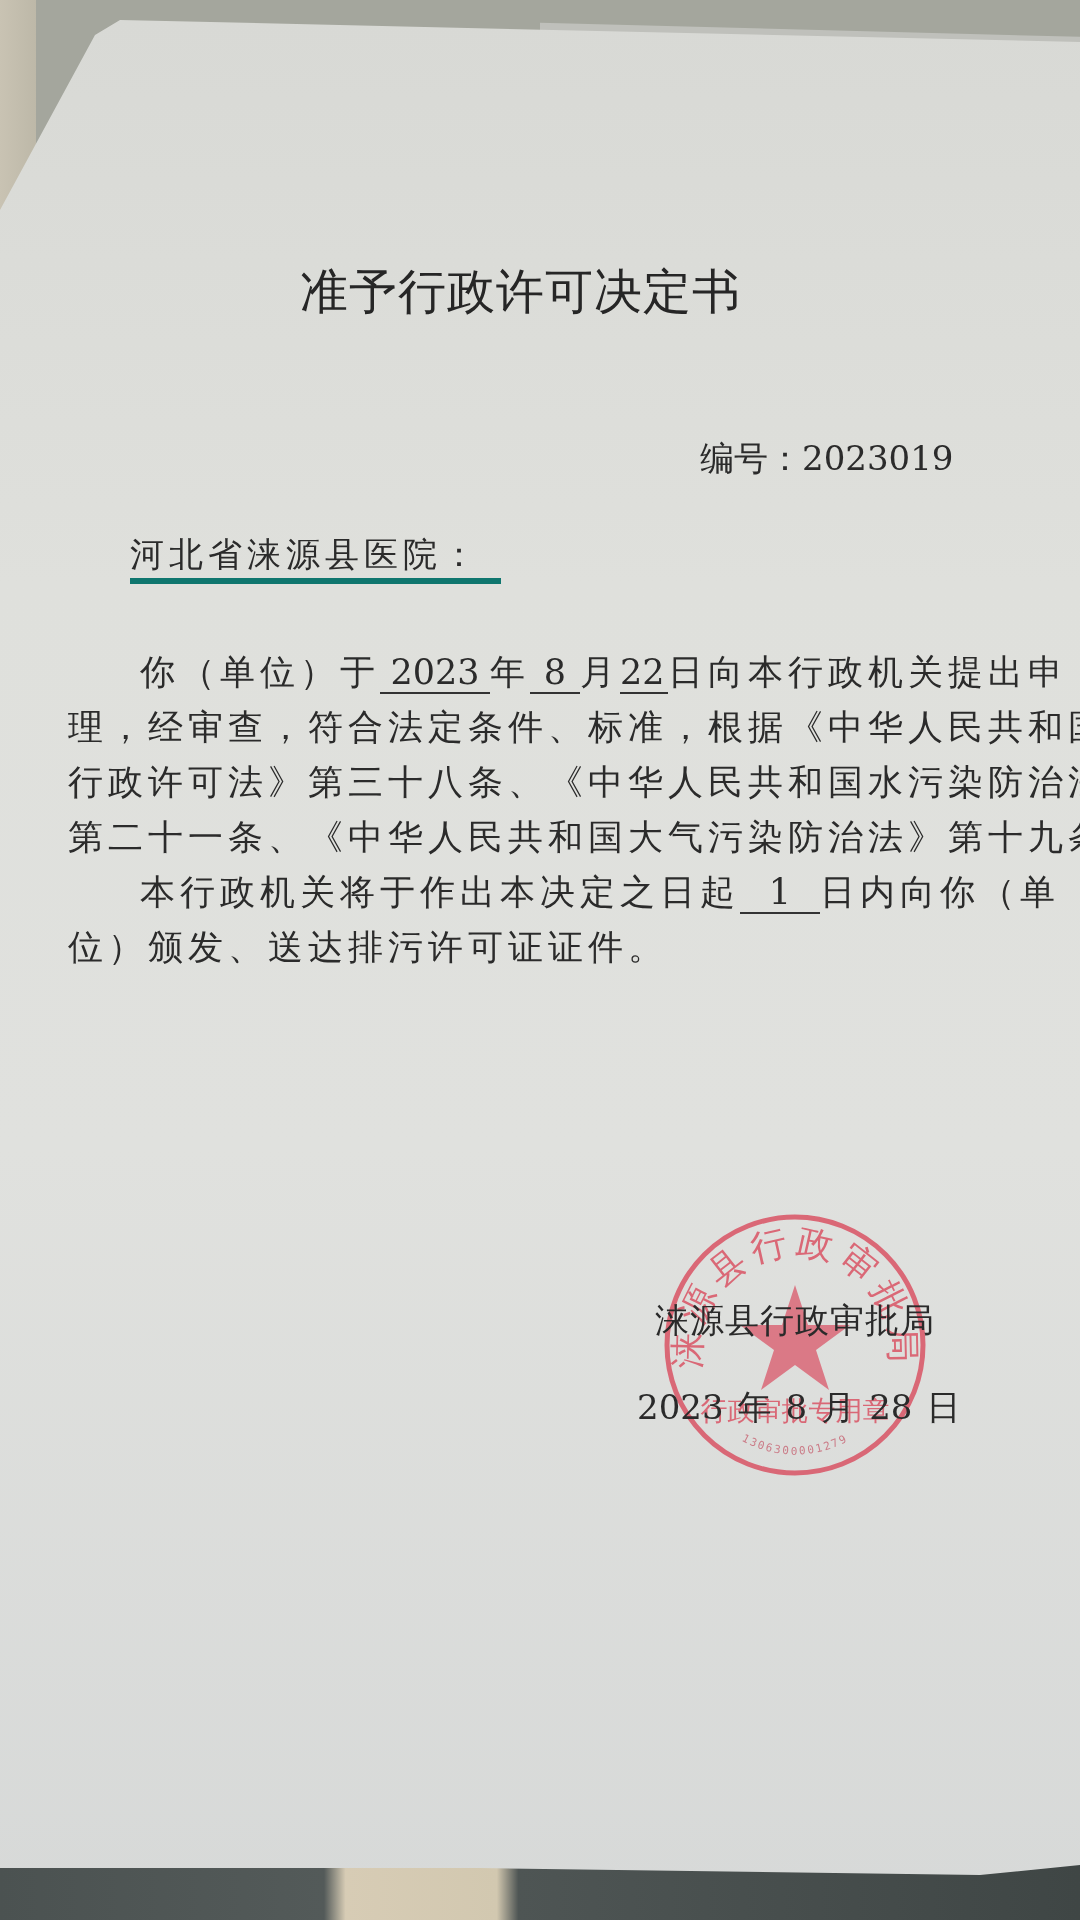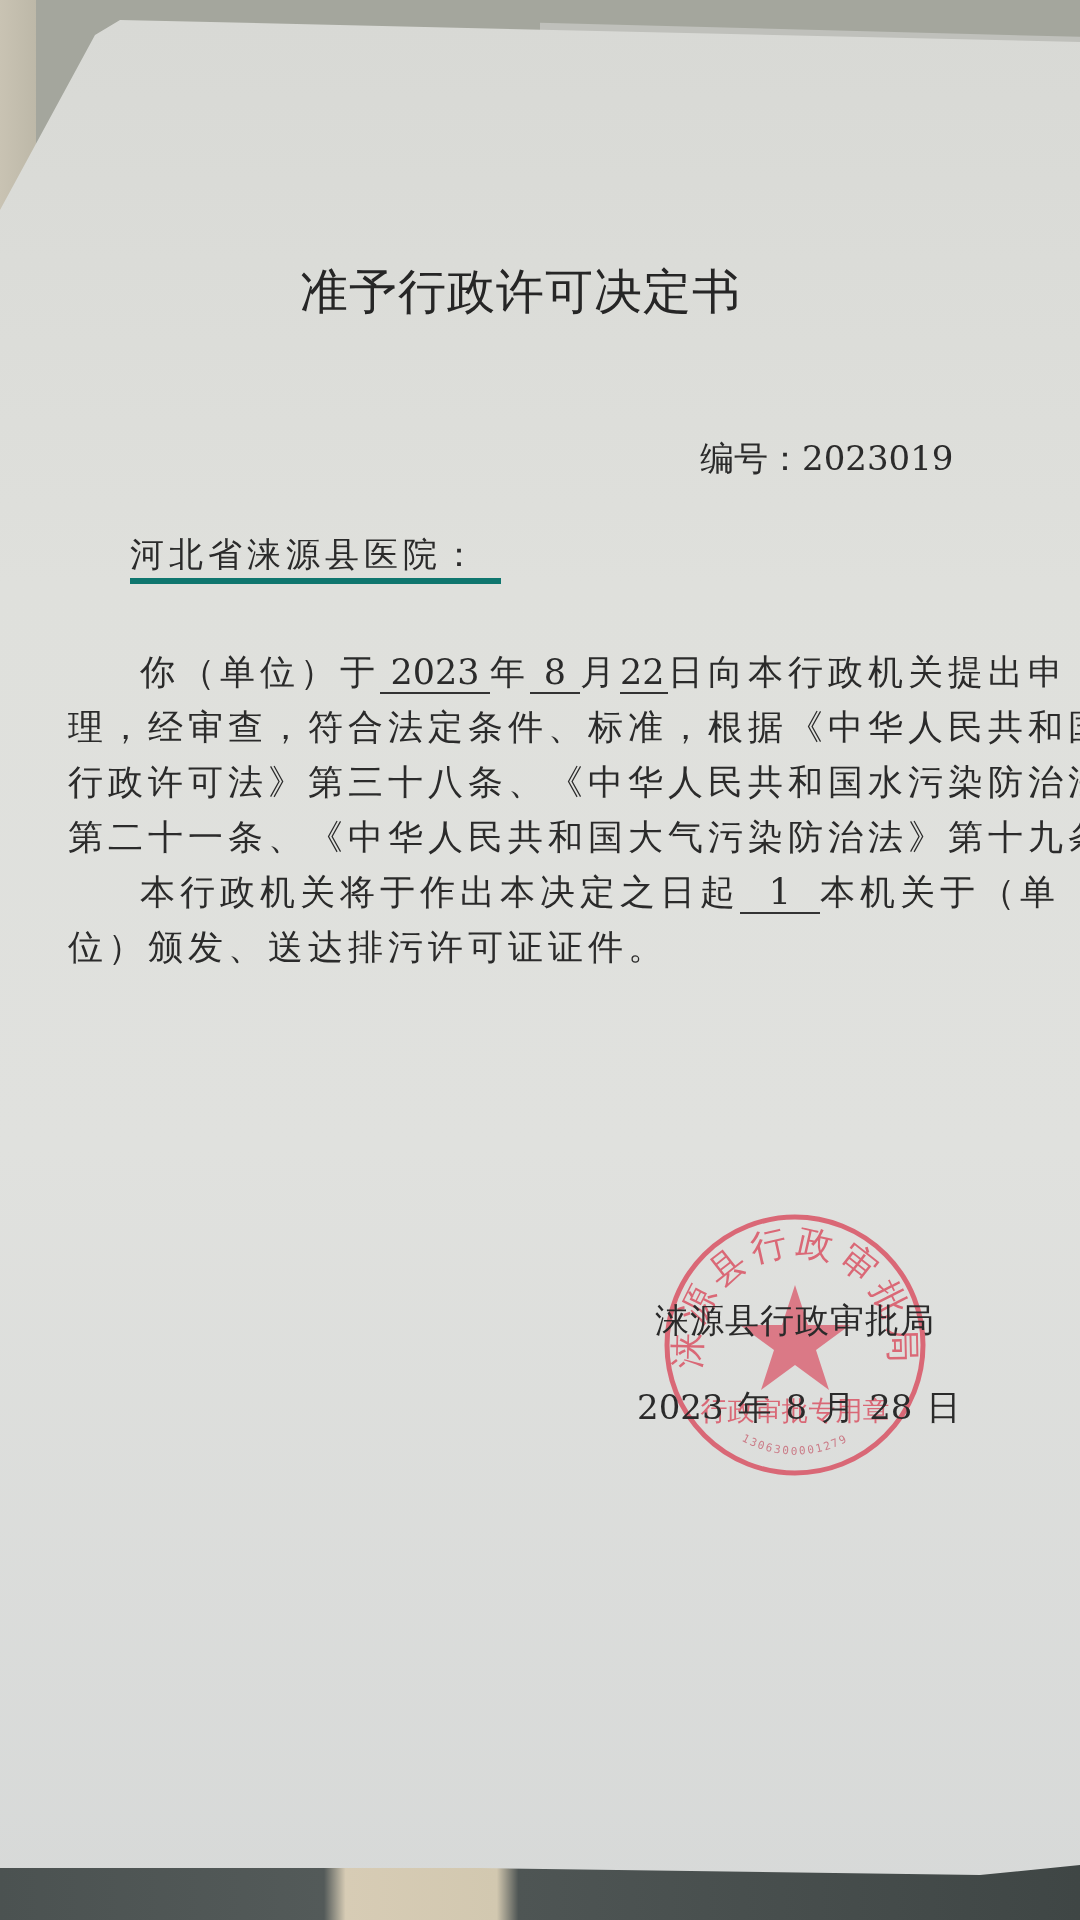--- a/index.html
+++ b/index.html
@@ -73,21 +73,21 @@
   <div class="addressee">河北省涞源县医院：</div>
 
   <div class="body-text">
     <div class="line indent">
       <span>你（单位）于</span><span class="blank b-year">2023</span><span>年</span><span class="blank b-mon">8</span><span>月</span><span class="blank b-day">22</span><span>日向本行政机关提出申</span>
     </div>
     <div class="line">理，经审查，符合法定条件、标准，根据《中华人民共和国</div>
     <div class="line">行政许可法》第三十八条、《中华人民共和国水污染防治法》</div>
     <div class="line">第二十一条、《中华人民共和国大气污染防治法》第十九条</div>
     <div class="line indent">
-      <span>本行政机关将于作出本决定之日起</span><span class="blank b-days">1</span><span>本机关于（单</span>
+      <span>本行政机关将于作出本决定之日起</span><span class="blank b-days">1</span><span>日内向你（单</span>
     </div>
     <div class="line">位）颁发、送达排污许可证证件。</div>
   </div>
 
   <svg class="stamp" viewBox="0 0 270 270">
     <defs>
       <path id="arcTop" d="M 45 170 A 95 95 0 1 1 225 170" fill="none"></path>
       <path id="arcBot" d="M 60 215 A 110 110 0 0 0 210 215" fill="none"></path>
     </defs>
     <circle cx="135" cy="135" r="128" fill="none" stroke="#d9475a" stroke-width="5"></circle>

